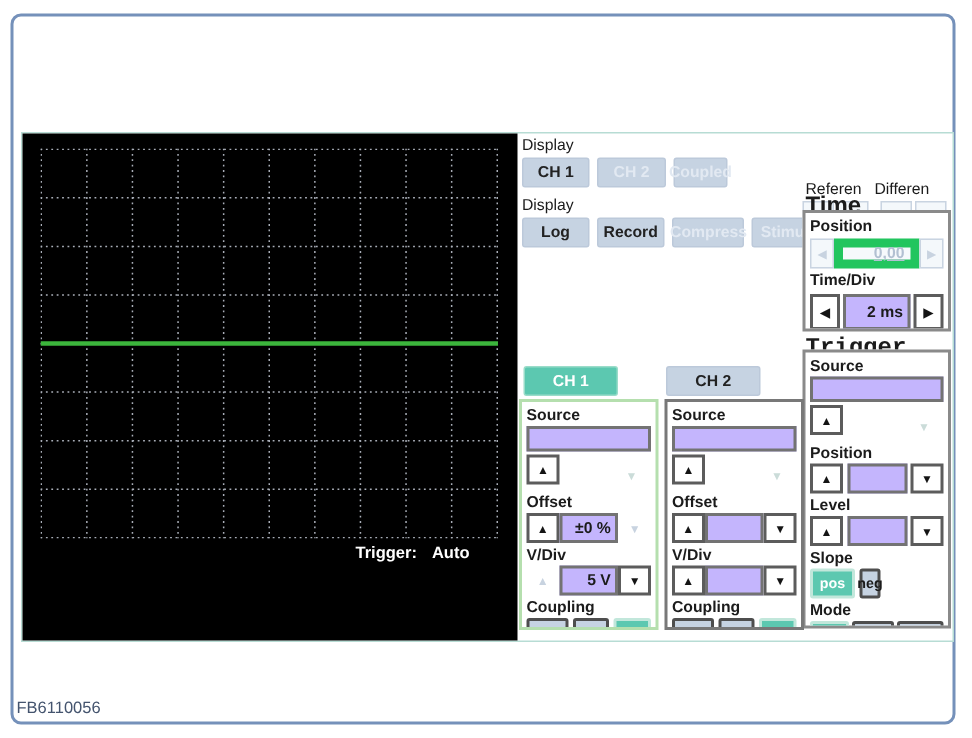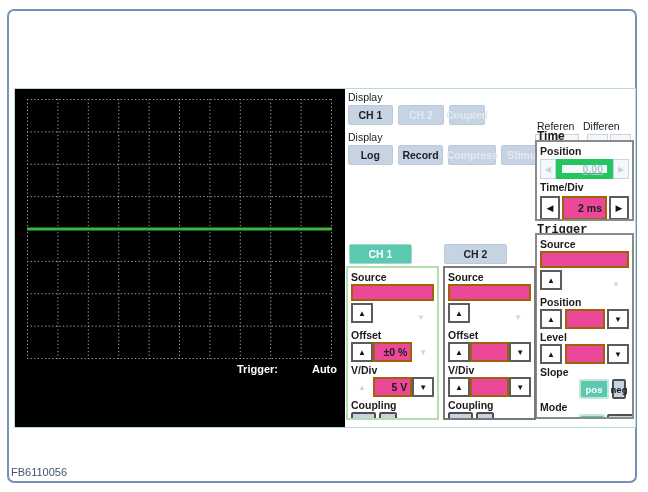--- a/index.html
+++ b/index.html
@@ -9,21 +9,21 @@
 
   .frame { position:absolute; left:7px; top:9px; width:630px; height:474px;
            border:2px solid var(--frame,#7591ba); border-radius:7px; pointer-events:none; }
 
   .content { position:absolute; left:14px; top:88px; width:622px; height:340px;
              border:1px solid #b7dcd4; background:#fff; }
 
   
   .scope { position:absolute; left:0; top:0; width:330px; height:338px; background:#000; }
   .grid  { position:absolute; left:12px; top:10px; }
-  .trigstatus { position:absolute; left:222px; top:274px; display:flex; gap:34px;
+  .trigstatus { position:absolute; left:222px; top:274px; display:flex; gap:10px;
                 color:#fff; font-weight:bold; font-size:11px; }
 
   
   .lbl  { font-weight:normal; font-size:10.5px; color:#1b1b1b; }
   .plbl { font-weight:bold; font-size:10.5px; color:#1b1b1b; height:12px; margin-top:1px; }
   .mt   { margin-top:2px; }
 
   
   .sec-display { position:absolute; left:333px; top:1px; width:200px; }
   .sec-display .lbl { height:13px; margin-bottom:2px; padding-top:1px; }
@@ -39,29 +39,29 @@
   .rdlbls { display:flex;margin-top:28px; }
   .rdlbls .lbl:first-child { width:48px; padding-left:2px; }
   .refrow { display:flex; margin-top:2px; height:20px; }
   .litespin { width:16px; border:1px solid #c9d4e1; background:#f4f8fb; color:#c8d3e0;
               display:flex; align-items:center; justify-content:center; font-size:8px; }
   .refrow .litespin { width:21px; height:20px; }
   .refrow .gap { margin-right:6px; }
   .refrow .litespin + .litespin { margin-left:2px; }
 
   
-  .grp-lbl { position:absolute; font-weight:bold; font-size:12px; color:#1b1b1b; }
+  .grp-lbl { position:absolute; font-weight:bold; font-size:16px; color:#1b1b1b; }
   .time-lbl { left:522px; top:40px; }
   .trig-lbl { left:522px; top:134px;font-family:Liberation Mono, monospace; }
   .box { position:absolute; border:2px solid #8a8a8a; background:#fff; padding:3px; overflow:hidden; }
   .timebox { left:520px; top:51px;  width:99px; height:81px; }
   .trigbox { left:520px; top:144px; width:99px; height:186px; }
 
   
-  .fld { border:2px solid #a16207; background:#ec4899; }
+  .fld { border:2px solid #737373; background:#c4b5fd; }
   .fld.wide { height:17px; margin-top:1px; }
   .fld.val { display:flex; align-items:center; justify-content:flex-end; padding-right:3px;
              font-weight:bold; font-size:10.5px; color:#1b1b1b; }
   .fld.gray { border:6px solid #22c55e; background:#f6f9fc; color:#b2c0d2;text-decoration:underline; }
   .spin { width:22px; height:20px; border:2px solid #5c5c5c; background:#fff; color:#141414;
           display:flex; align-items:center; justify-content:center; font-size:8px; }
   .spin.tall { width:20px; height:24px; font-size:9px; }
   .spin.dis { border-color:transparent; background:transparent; color:#c8d3e0; }
   .spin.dis.tealish { color:#cbdcd9; }
   .srow { position:relative; height:24px; margin-top:2px; }
@@ -72,21 +72,21 @@
   .posrow { display:flex; height:20px; margin-top:2px; }
   .posrow .fld { flex:1; display:flex; align-items:center; justify-content:flex-end;
                  padding-right:4px; font-weight:bold; font-size:10.5px; }
   .tdrow { display:flex; height:24px; margin-top:3px; gap:2px; }
   .tdrow .fld { flex:1; }
 
   
   .cbtn { border:2px solid #4e4e4e; border-radius:2px; background:var(--blue,#c6d3e2);
           color:#1b1b1b; display:flex; align-items:center; justify-content:center;
           font-weight:bold; font-size:9.5px; }
-  .cbtn.teal { border-color:#c2e7db; background:var(--teal,#5cc8b0); color:#fff;margin-left:39px; }
+  .cbtn.teal { border-color:#c2e7db; background:var(--teal,#5cc8b0); color:#fff; }
   .sloperow, .moderow, .cprow { display:flex; gap:3px; height:20px; margin-top:1px; }
   .moderow { gap:2px; }
 
   
   .chsel { position:absolute; top:155px; width:63px; height:20px; display:flex;
            align-items:center; justify-content:center; font-weight:bold; font-size:10.5px;
            border-radius:2px; }
   .chsel.active   { left:334px; background:var(--teal,#5cc8b0); color:#fff; border:1px solid #9adcc9; }
   .chsel.inactive { left:429px; background:var(--blue,#c6d3e2); color:#222; border:1px solid #bcc9da; }
   .chpanel { position:absolute; top:177px; width:93px; height:154px; background:#fff;

